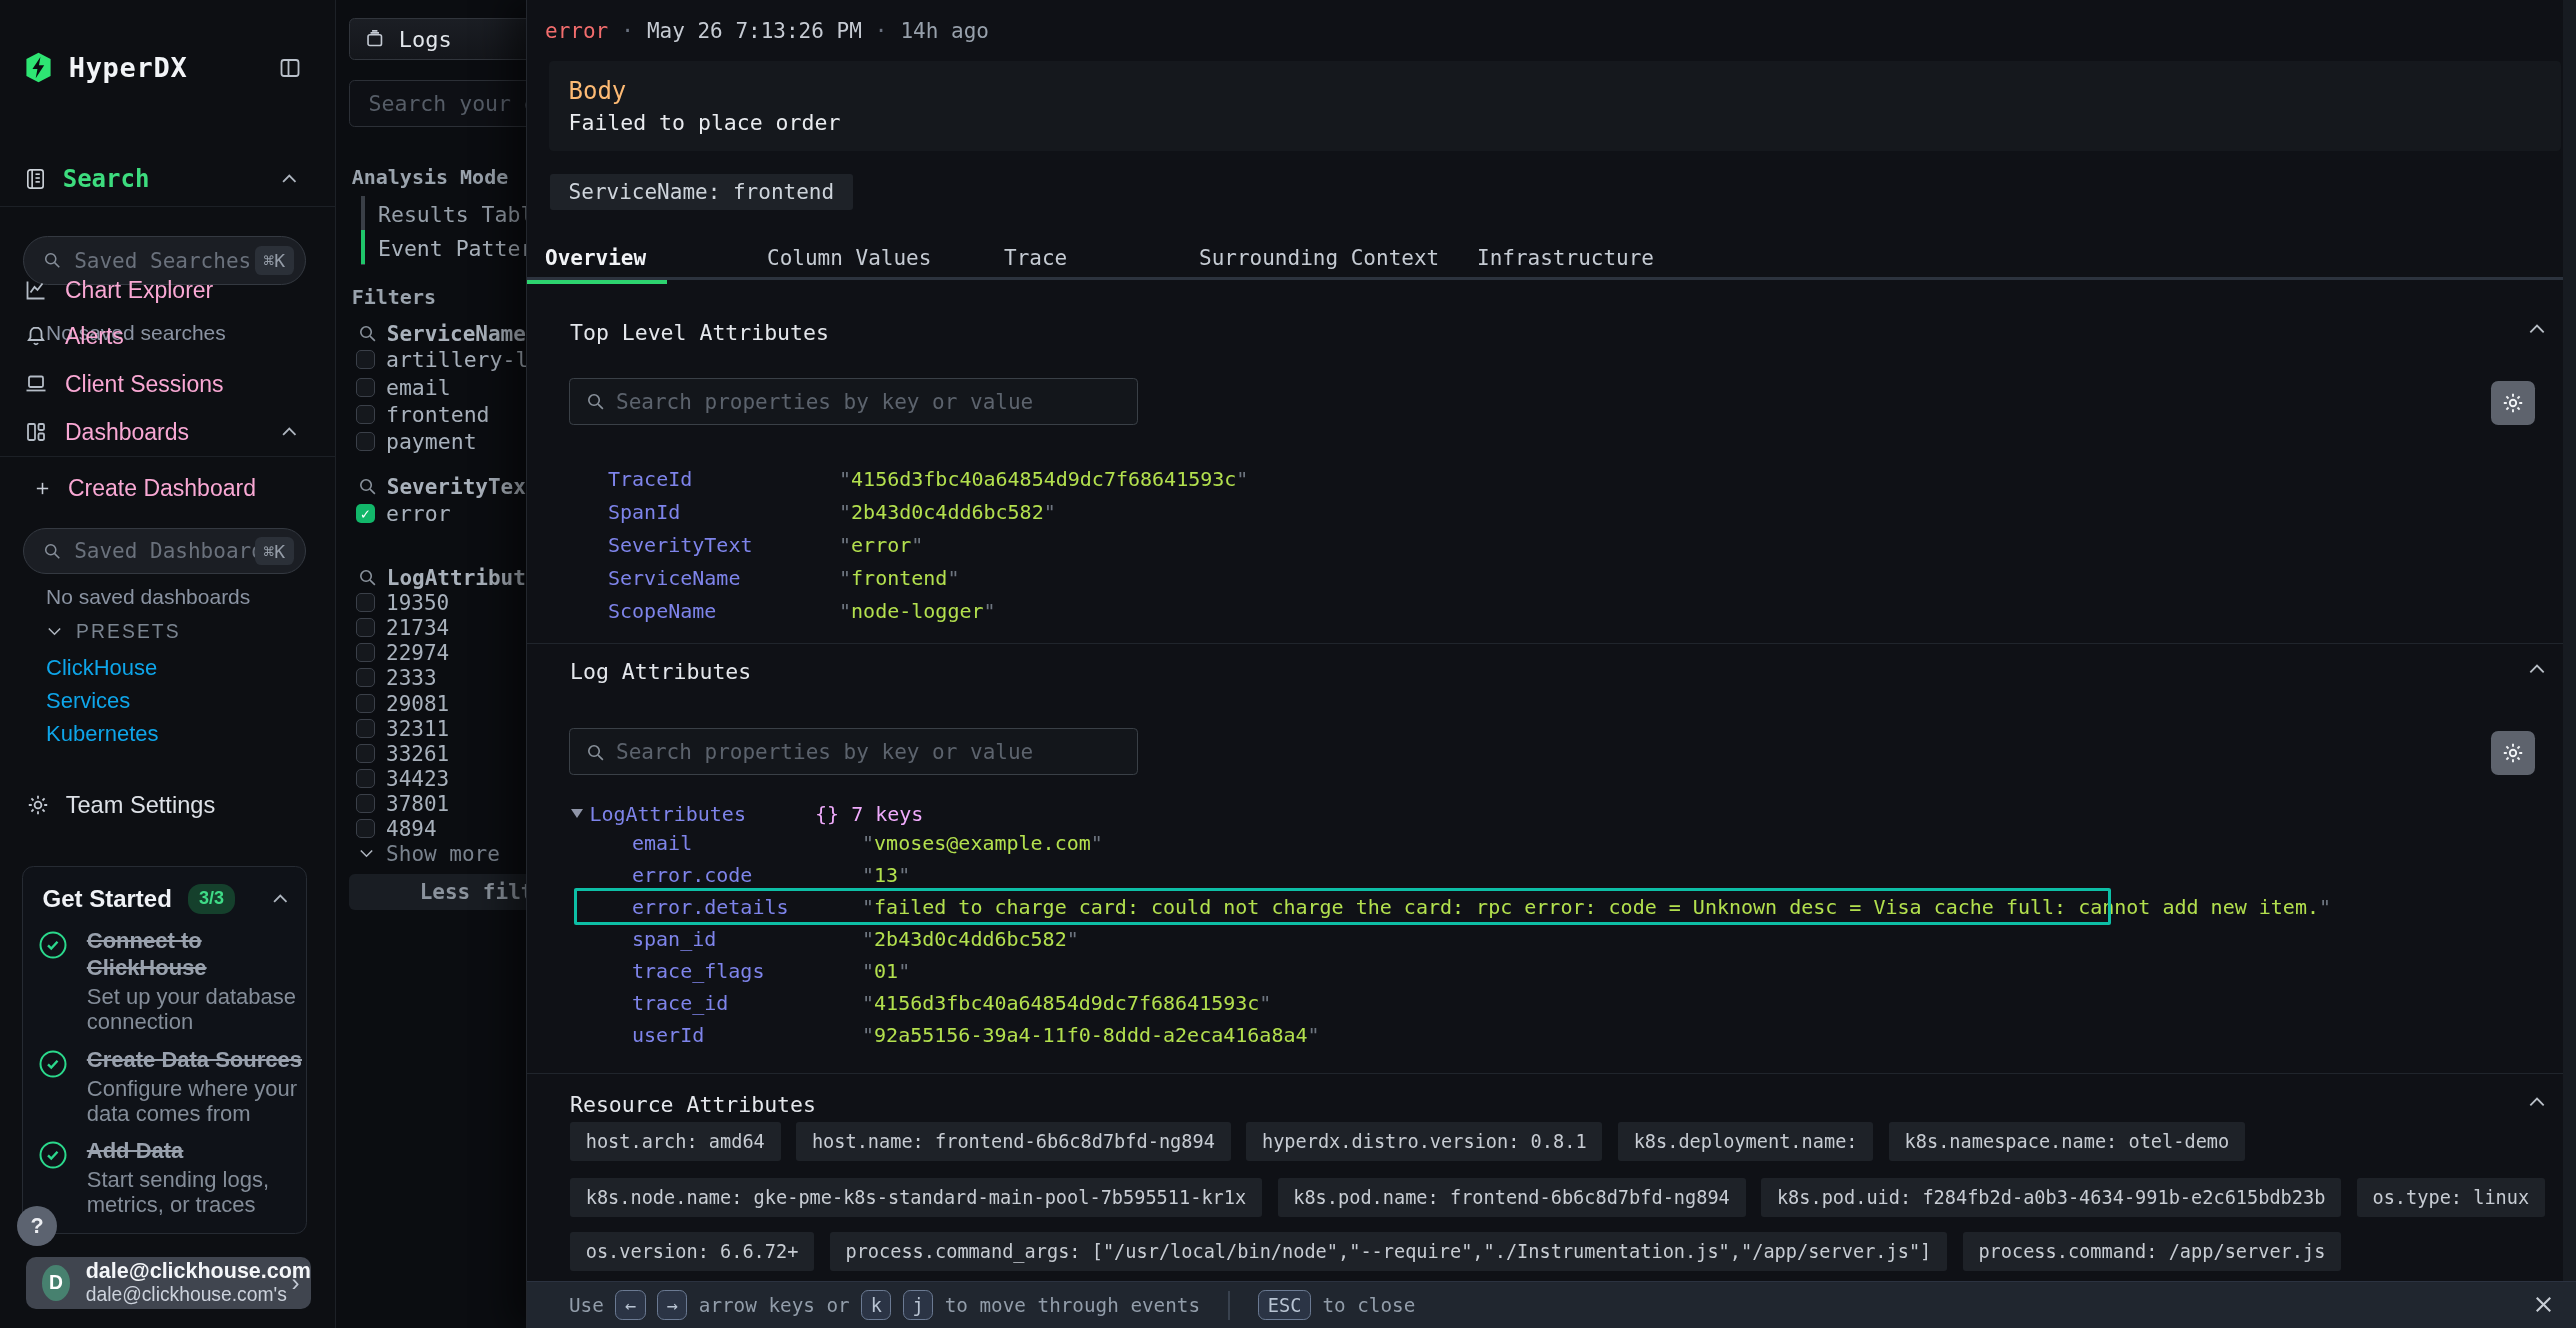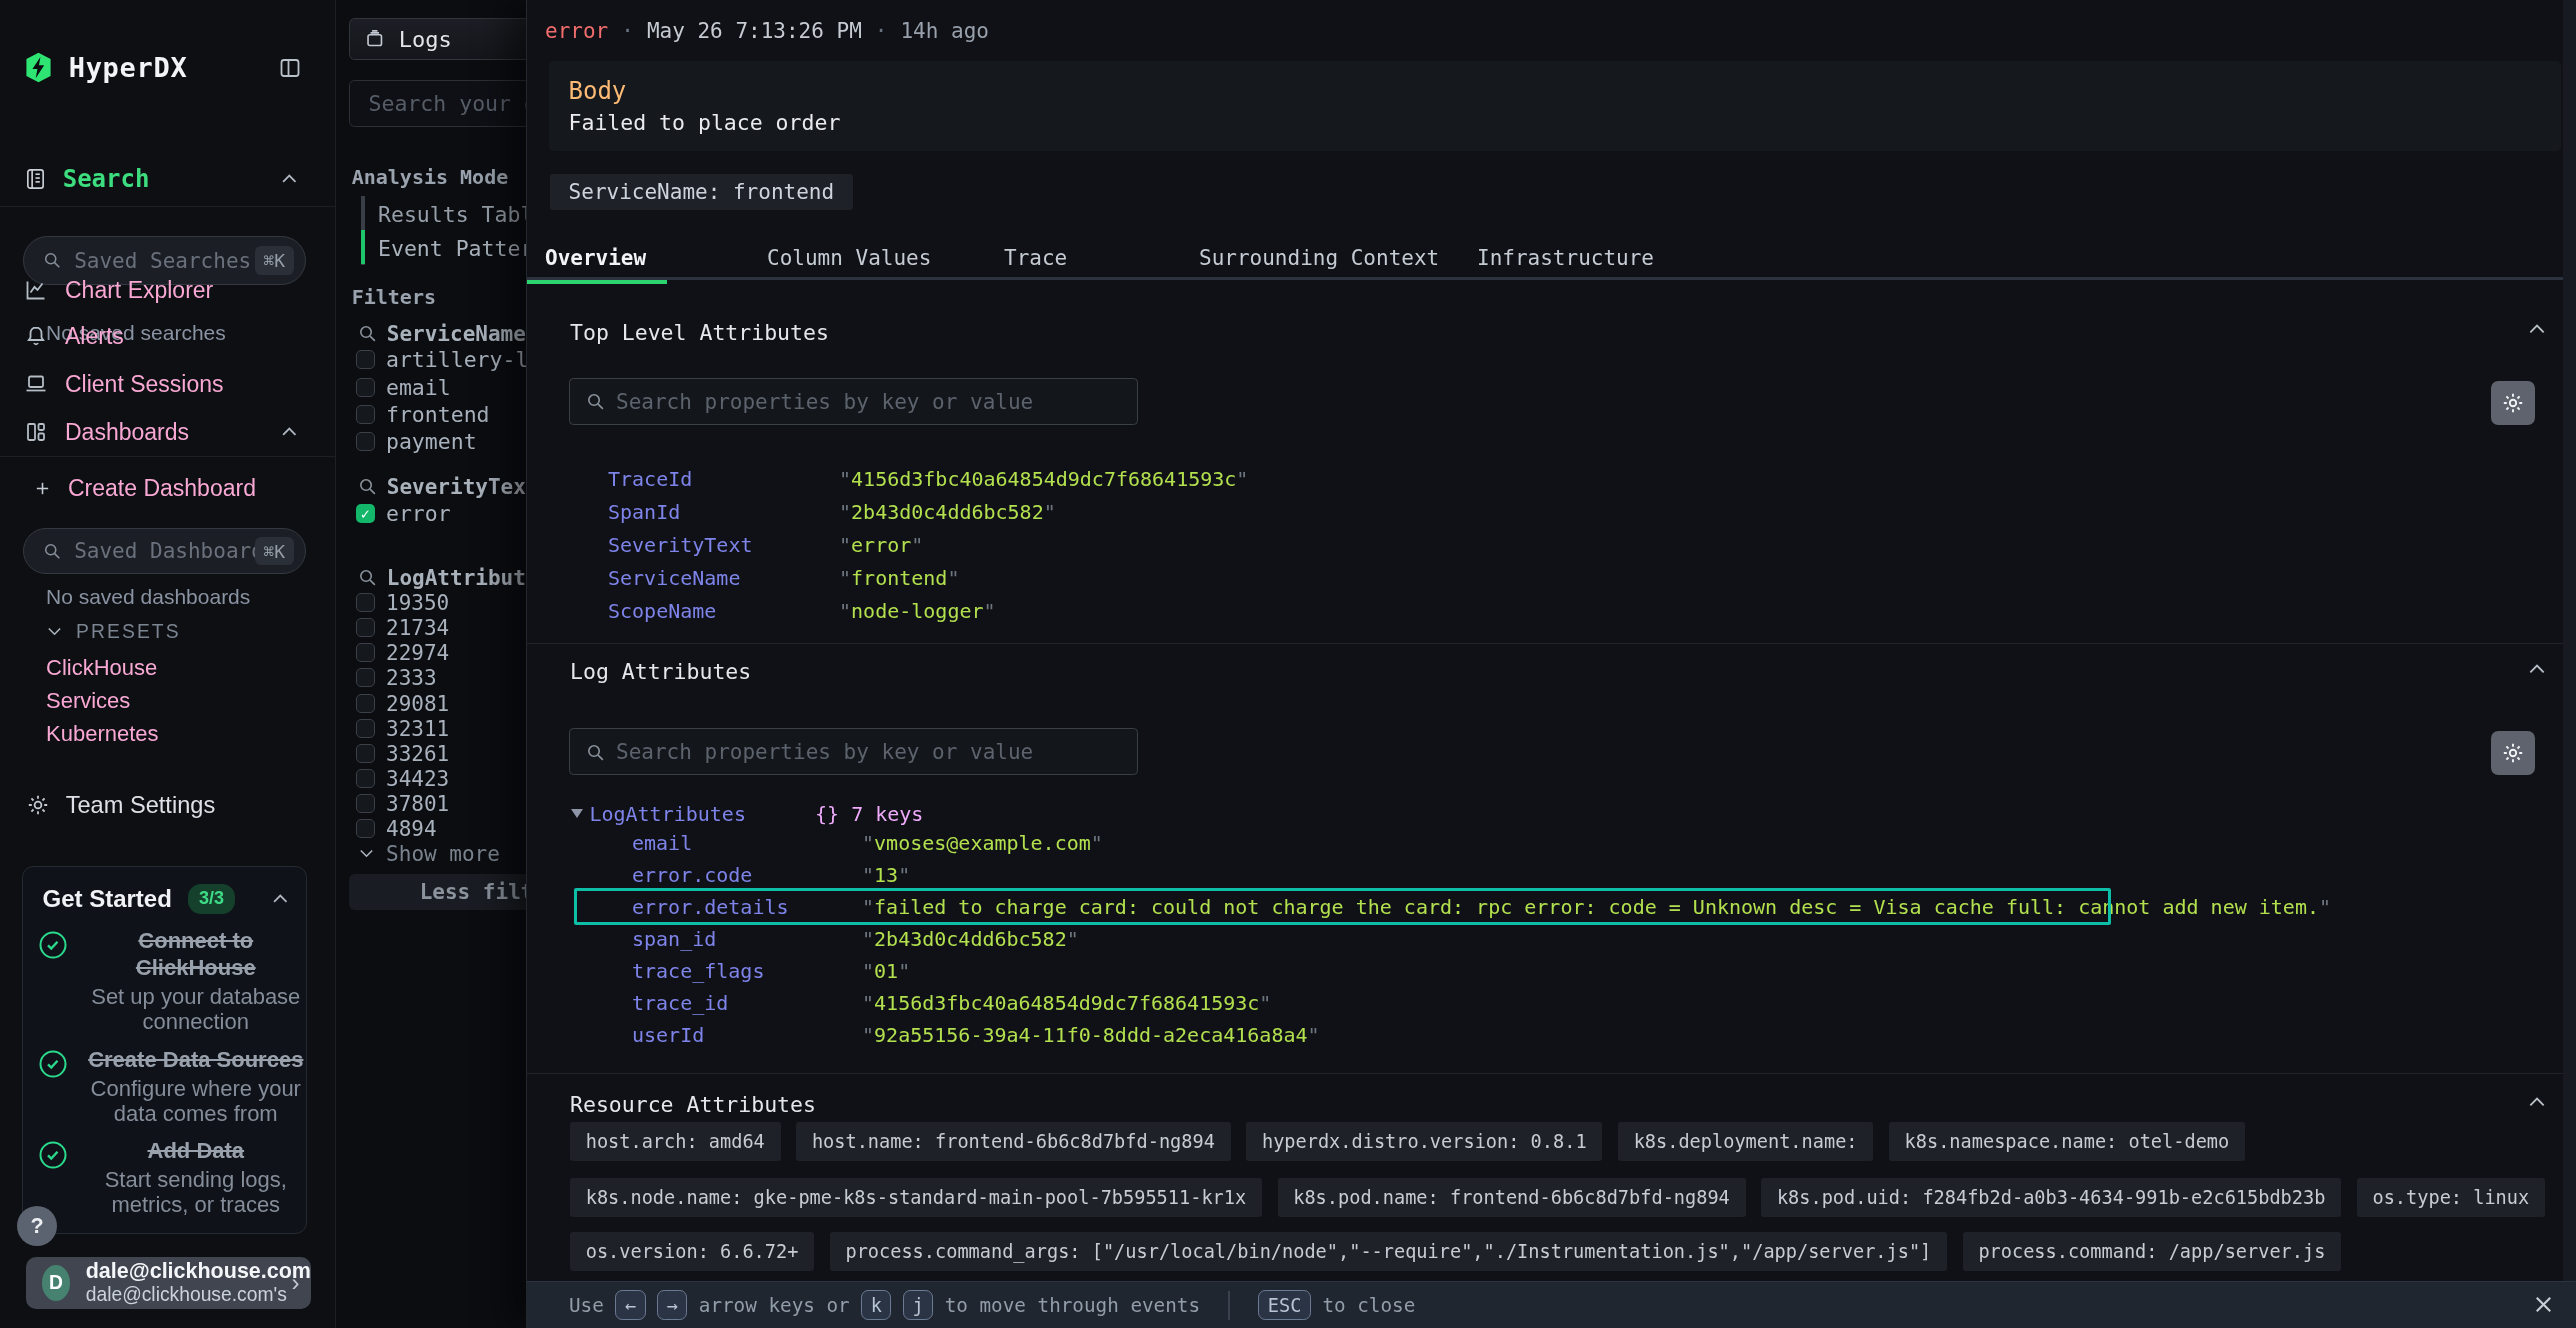--- a/index.html
+++ b/index.html
@@ -25,34 +25,34 @@
           background:#1b1e24; border:1.4px solid #343941; display:flex; align-items:center; }
   .pill .mag { width:18.6px; height:18.6px; margin-left:18.6px; color:#868e99; }
   .pill .ph { margin-left:13px; font-size:21px; color:#6a727c; color:#6a717c; }
   .pill .kbd-chip { position:absolute; right:11.4px; background:#2b3038; border-radius:6.4px; padding:3.6px 8.6px;
                     font-size:18px; color:#949ca7; }
   .sb-empty { position:absolute; left:46px; font-size:21px; color:#8a93a2; font-family:"Liberation Sans",sans-serif; }
   .sb-nav-item { position:absolute; left:0; width:336px; height:46px; display:flex; align-items:center;
                  font-family:"Liberation Sans",sans-serif; }
   .sb-nav-item .ic { width:24px; height:24px; margin-left:24px; color:#b4bcc6; }
   .sb-nav-item .lbl { margin-left:17px; font-size:23px; color:#f9a8d4; }
-  .sb-sub { position:absolute; font-family:"Liberation Sans",sans-serif; font-size:22px; color:#f9a8d4; left:46px; }
+  .sb-sub { position:absolute; font-family:"Liberation Sans",sans-serif; font-size:22px; color:#0ea5e9; left:46px; }
   .presets-row { position:absolute; left:46px; display:flex; align-items:center; gap:11.4px; color:#7b8591; }
   .presets-row .lbl { font-family:"Liberation Sans",sans-serif; font-size:19.3px; letter-spacing:2.1px; }
   .team-row { position:absolute; left:0; top:782px; width:336px; height:46px; display:flex; align-items:center; }
   .team-row .ic { width:24px; height:24px; margin-left:26px; color:#c3c9d2; }
   .team-row .lbl { margin-left:15.7px; font-family:"Liberation Sans",sans-serif; font-size:23.6px; color:#dde1e7; }
 
   .gs-card { position:absolute; left:21.5px; top:866px; width:285px; height:368px; border-radius:11.4px;
              border:1.4px solid #262b33; background:#0f1218; font-family:"Liberation Sans",sans-serif; }
   .gs-head { position:absolute; left:20px; top:17px; display:flex; align-items:center; gap:15.7px; }
   .gs-title { font-size:24px; font-weight:bold; color:#f0f2f6; }
   .gs-badge { background:#15402c; color:#3fdc87; font-size:18px; font-weight:bold; border-radius:13px; padding:4.3px 11.4px; }
   .gs-chev { position:absolute; left:248px; top:26px; color:#aeb5bf; }
-  .gs-item { position:absolute; left:15.7px; display:flex; gap:18.6px;text-align:center; }
+  .gs-item { position:absolute; left:15.7px; display:flex; gap:18.6px; }
   .gs-check { width:30px; height:30px; flex:0 0 30px; margin-top:2.9px; }
   .gs-item .txt { width:218px; }
   .gs-item .t { font-size:22px; line-height:27px; font-weight:bold; color:#99a1ad; text-decoration:line-through; }
   .gs-item .d { font-size:22px; line-height:25px; color:#848d99; margin-top:2.9px; }
 
   .help-fab { position:absolute; left:17px; top:1206px; width:40px; height:40px; border-radius:50%;
               background:#5c6370; color:#eceef2; font-size:21.5px; font-weight:bold;
               display:flex; align-items:center; justify-content:center; z-index:6;
               font-family:"Liberation Sans",sans-serif; }
   .user-chip { position:absolute; left:26px; top:1257px; width:285px; height:52px; border-radius:10px;

